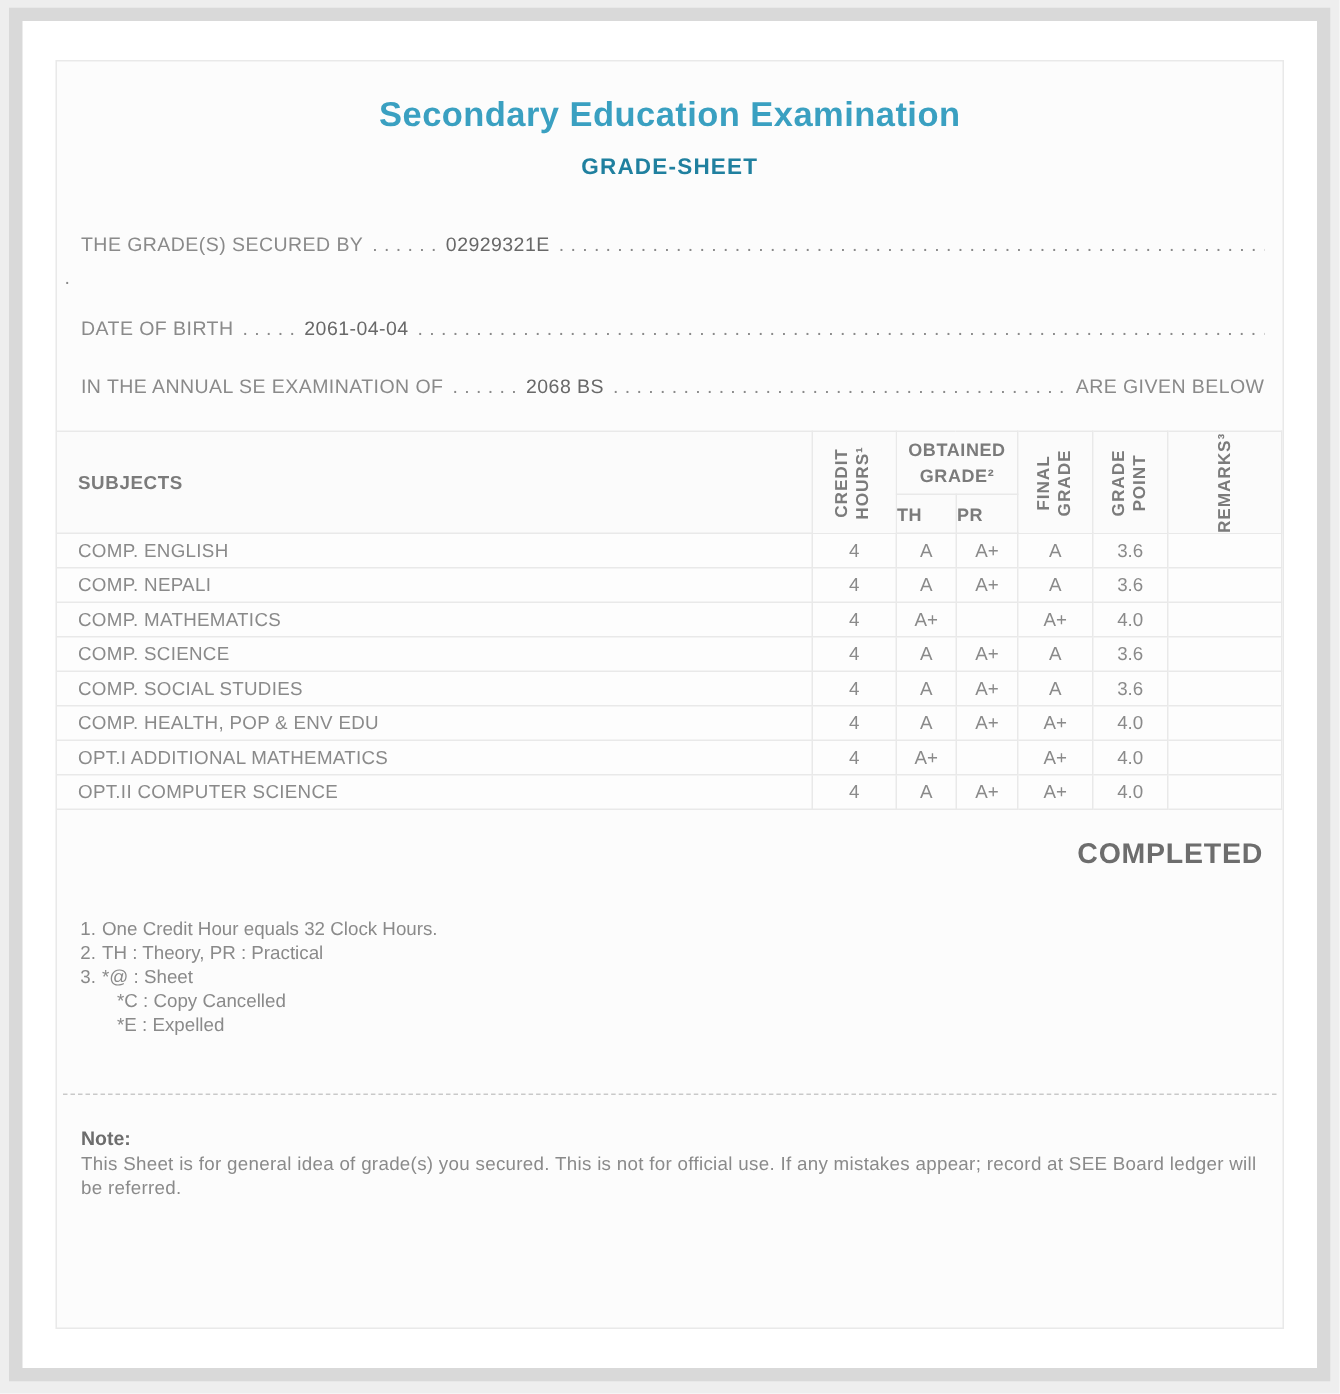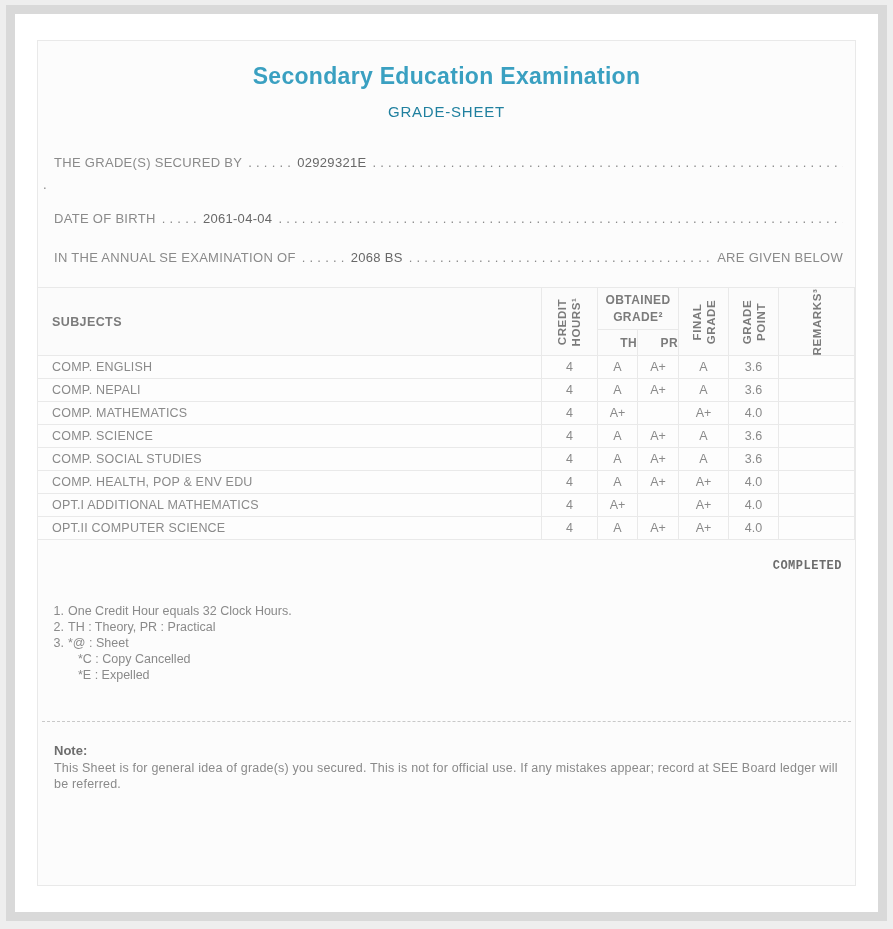--- a/index.html
+++ b/index.html
@@ -29,21 +29,21 @@
     text-align: center;
     font-size: 23px;
     font-weight: bold;
     color: #3aa0c1;
     letter-spacing: .3px;
   }
   .subtitle {
     margin-top: 13px;
     text-align: center;
     font-size: 15px;
-    font-weight: normal;
+    font-weight: bold;
     color: #20809f;
     letter-spacing: .8px;
   }
   .info-line {
     display: flex;
     align-items: baseline;
     gap: 6px;
     padding: 0 12px 0 16px;
     font-size: 13px;
     color: #8a8a8a;
@@ -69,21 +69,21 @@
   .grades th, .grades td { border: 1px solid #e9e9e9; }
   .grades th:first-child, .grades td:first-child { border-left: 0; }
   .grades th {
     font-weight: bold;
     color: #7b7b7b;
     font-size: 12px;
     letter-spacing: .4px;
     background: #fbfbfb;
   }
   .grades thead tr.main-hrow th { height: 42px; }
-  .grades thead tr.sub-hrow th { height: 26px; text-align: right; }
+  .grades thead tr.sub-hrow th { height: 26px; text-align: left; }
   .grades th.subjects-h {
     text-align: left;
     padding-left: 14px;
     font-size: 12.5px;
     vertical-align: middle;
   }
   .grades th.vert { position: relative; }
   .grades th.vert .rot {
     position: absolute;
     left: 50%; top: 50%;
@@ -116,25 +116,24 @@
     text-align: right;
     font-size: 13px;
     font-weight: bold;
     color: #6d6d6d;
     letter-spacing: .3px;
   }
   .status-line {
     margin-top: 19px;
     padding-right: 13px;
     text-align: right;
-    font-size: 12px;
+    font-size: 19px;
     font-weight: bold;
     color: #6d6d6d;
     letter-spacing: .5px;
-    font-family: Liberation Mono, monospace;
   }
   .footnotes { margin-top: 30px; padding-left: 14px; }
   .fn-row {
     display: flex;
     font-size: 12.5px;
     color: #8a8a8a;
     line-height: 16px;
   }
   .fn-marker { flex: none; width: 16px; text-align: right; padding-right: 4px; }
   .fn-row.fn-cont .fn-text { margin-left: 10px; }

